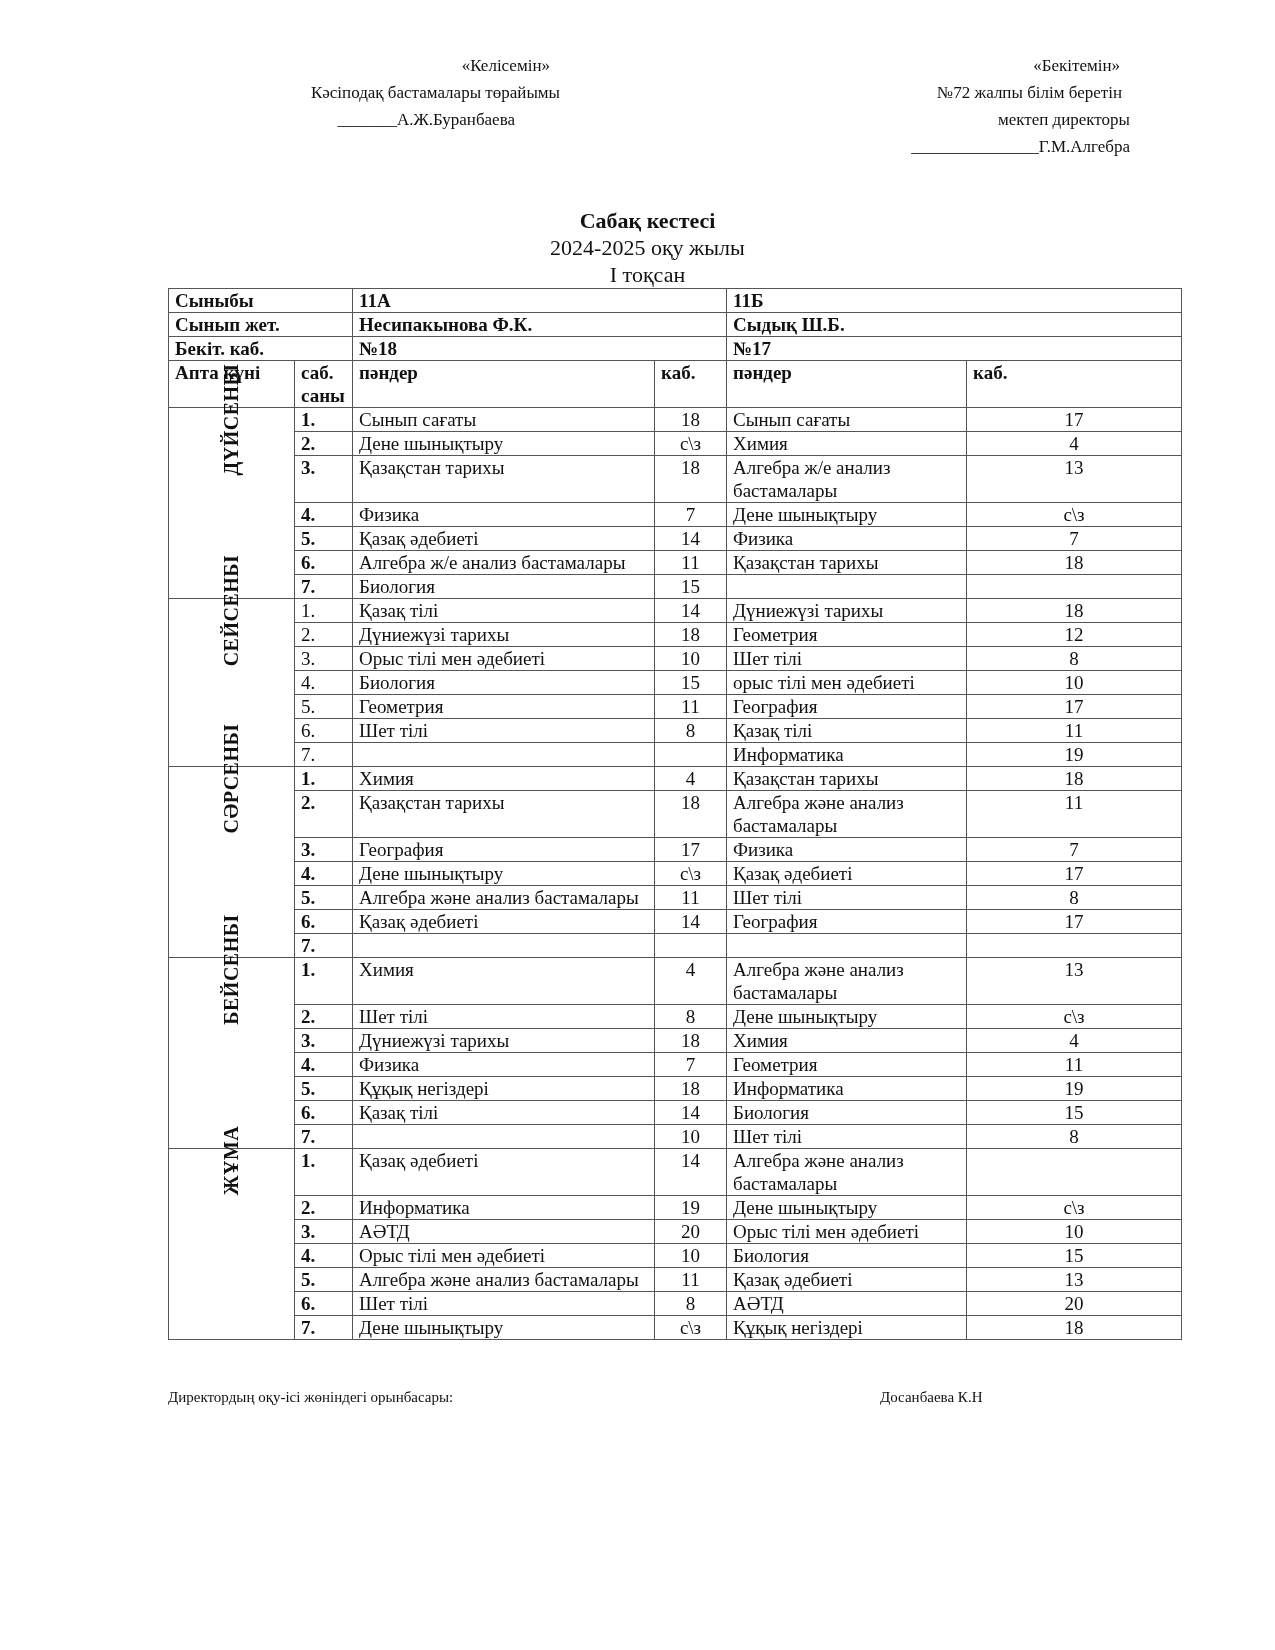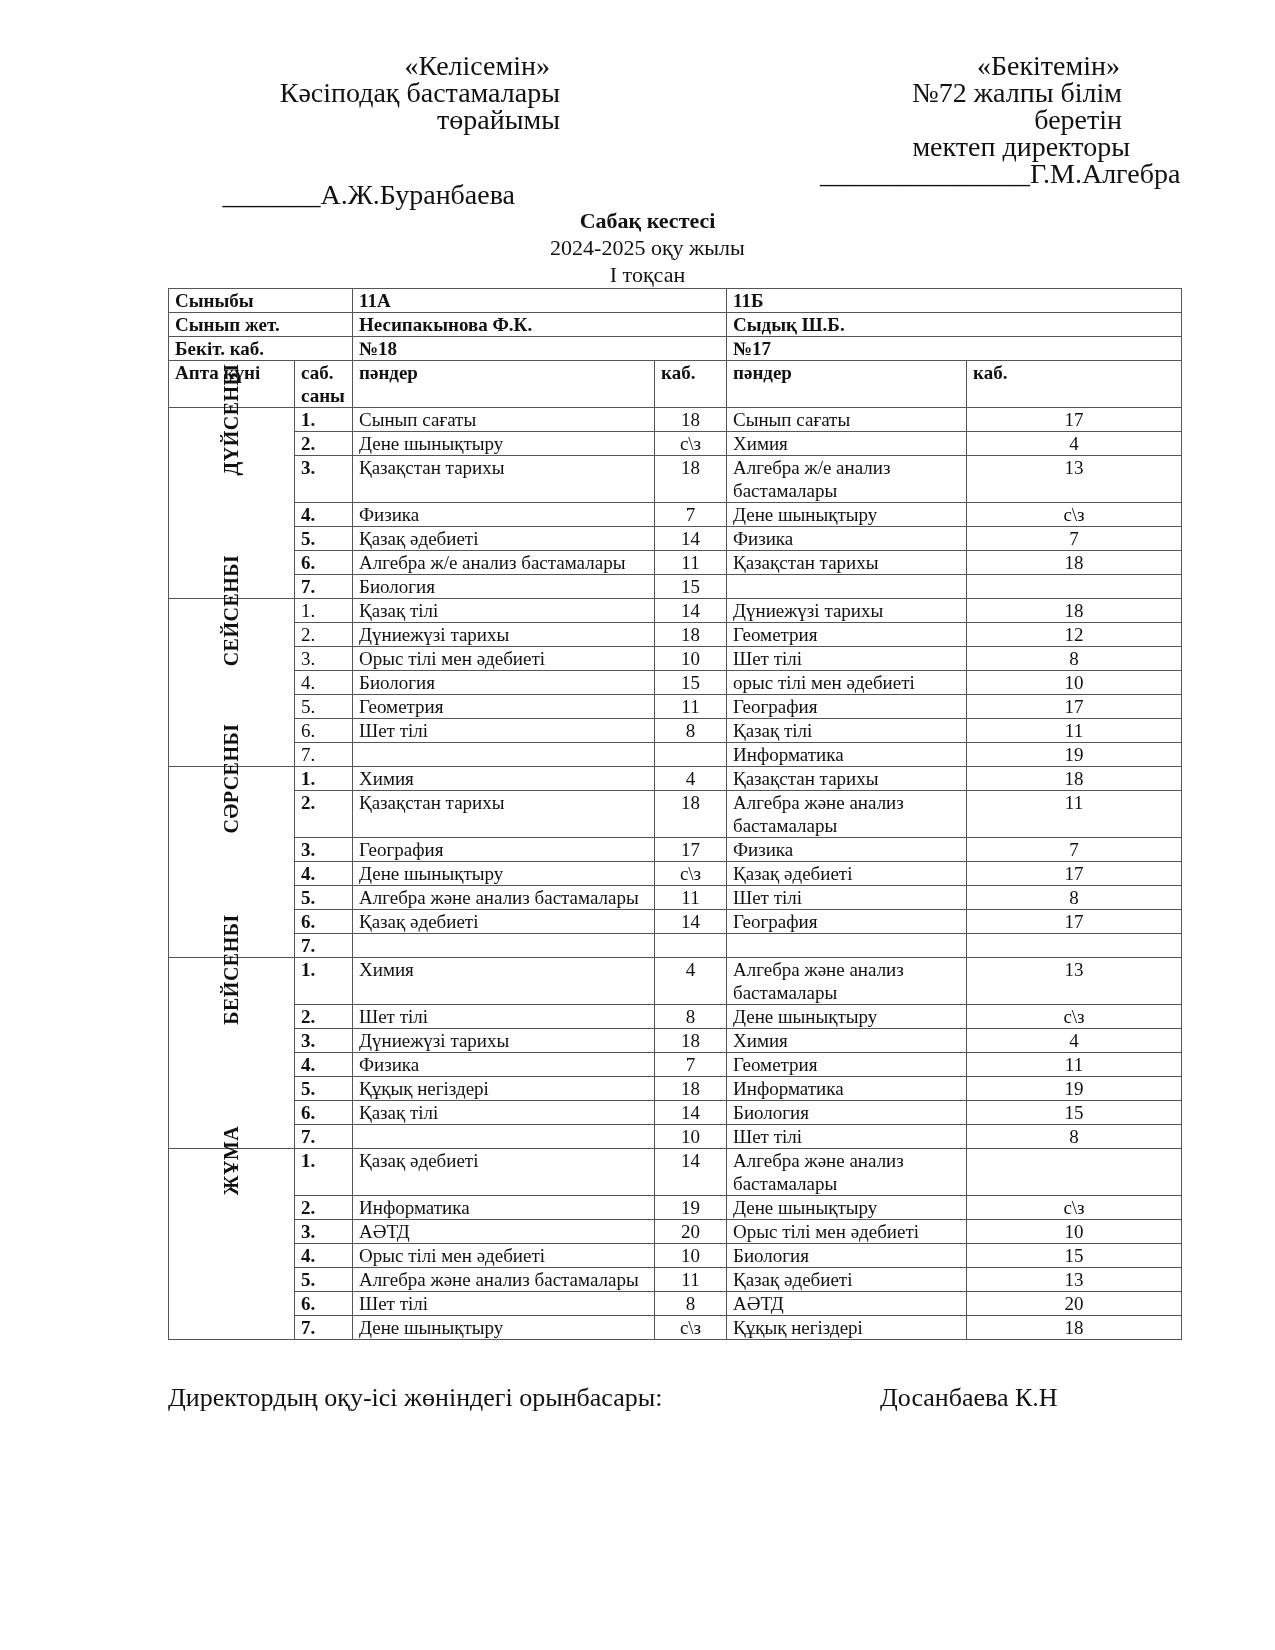--- a/index.html
+++ b/index.html
@@ -1,20 +1,20 @@
 <!DOCTYPE html>
 <html><head>
 <meta charset="utf-8">
 <style>
   html, body { margin:0; padding:0; background:#ffffff; }
   body { width:1275px; height:1650px; position:relative; font-family:"Liberation Serif", "DejaVu Serif", serif; color:#111; }
-  .hdr { position:absolute; font-size:28px; line-height:27px; }
+  .hdr { position:absolute; font-size:17px; line-height:27px; }
   .hdr-left { left:190px; top:52px; width:370px; text-align:right; }
   .hdr-left .l1 { padding-right:10px; }
-  .hdr-left .l3 { padding-right:45px;margin-top:48px; }
+  .hdr-left .l3 { padding-right:45px; }
   .hdr-right { left:820px; top:52px; width:310px; text-align:right; }
   .hdr-right .l1 { padding-right:10px; }
   .hdr-right .l2 { padding-right:8px; }
   .title { position:absolute; left:0; width:1295px; top:207px; text-align:center; font-size:22px; line-height:27px; }
   .title .t1 { font-weight:bold; }
   table.sched { position:absolute; left:168px; top:288px; width:1014px; border-collapse:collapse; font-size:19px; }
   table.sched td, table.sched th { border:1px solid #555; padding:0 6px; line-height:23px; vertical-align:top; }
   table.sched th { font-weight:bold; text-align:left; }
   .c-day { width:126px; }
   .c-num { width:58px; }
@@ -22,21 +22,21 @@
   .c-cab { width:72px; text-align:center; }
   .c-subj2 { width:240px; }
   .c-cab2 { text-align:center; }
   td.num { padding-left:10px; }
   td.num.bold { font-weight:bold; }
   td.subj { padding-left:10px; }
   td.cab { text-align:center; }
   td.day { vertical-align:middle; text-align:center; padding:0; }
   .day-label { display:inline-block; transform:rotate(-90deg); font-weight:bold; white-space:nowrap; font-size:20px; letter-spacing:0.5px; }
   tr.tall td { height:46px; }
-  .footer { position:absolute; top:1384px; font-size:26px; line-height:27px; }
+  .footer { position:absolute; top:1384px; font-size:15px; line-height:27px; }
   .footer-left { left:168px; }
   .footer-right { left:880px;text-align:right; }
 </style>
 </head>
 <body>
 
 <div class="hdr hdr-left">
   <div class="l1">«Келісемін»</div>
   <div class="l2">Кәсіподақ бастамалары төрайымы</div>
   <div class="l3">_______А.Ж.Буранбаева</div>

